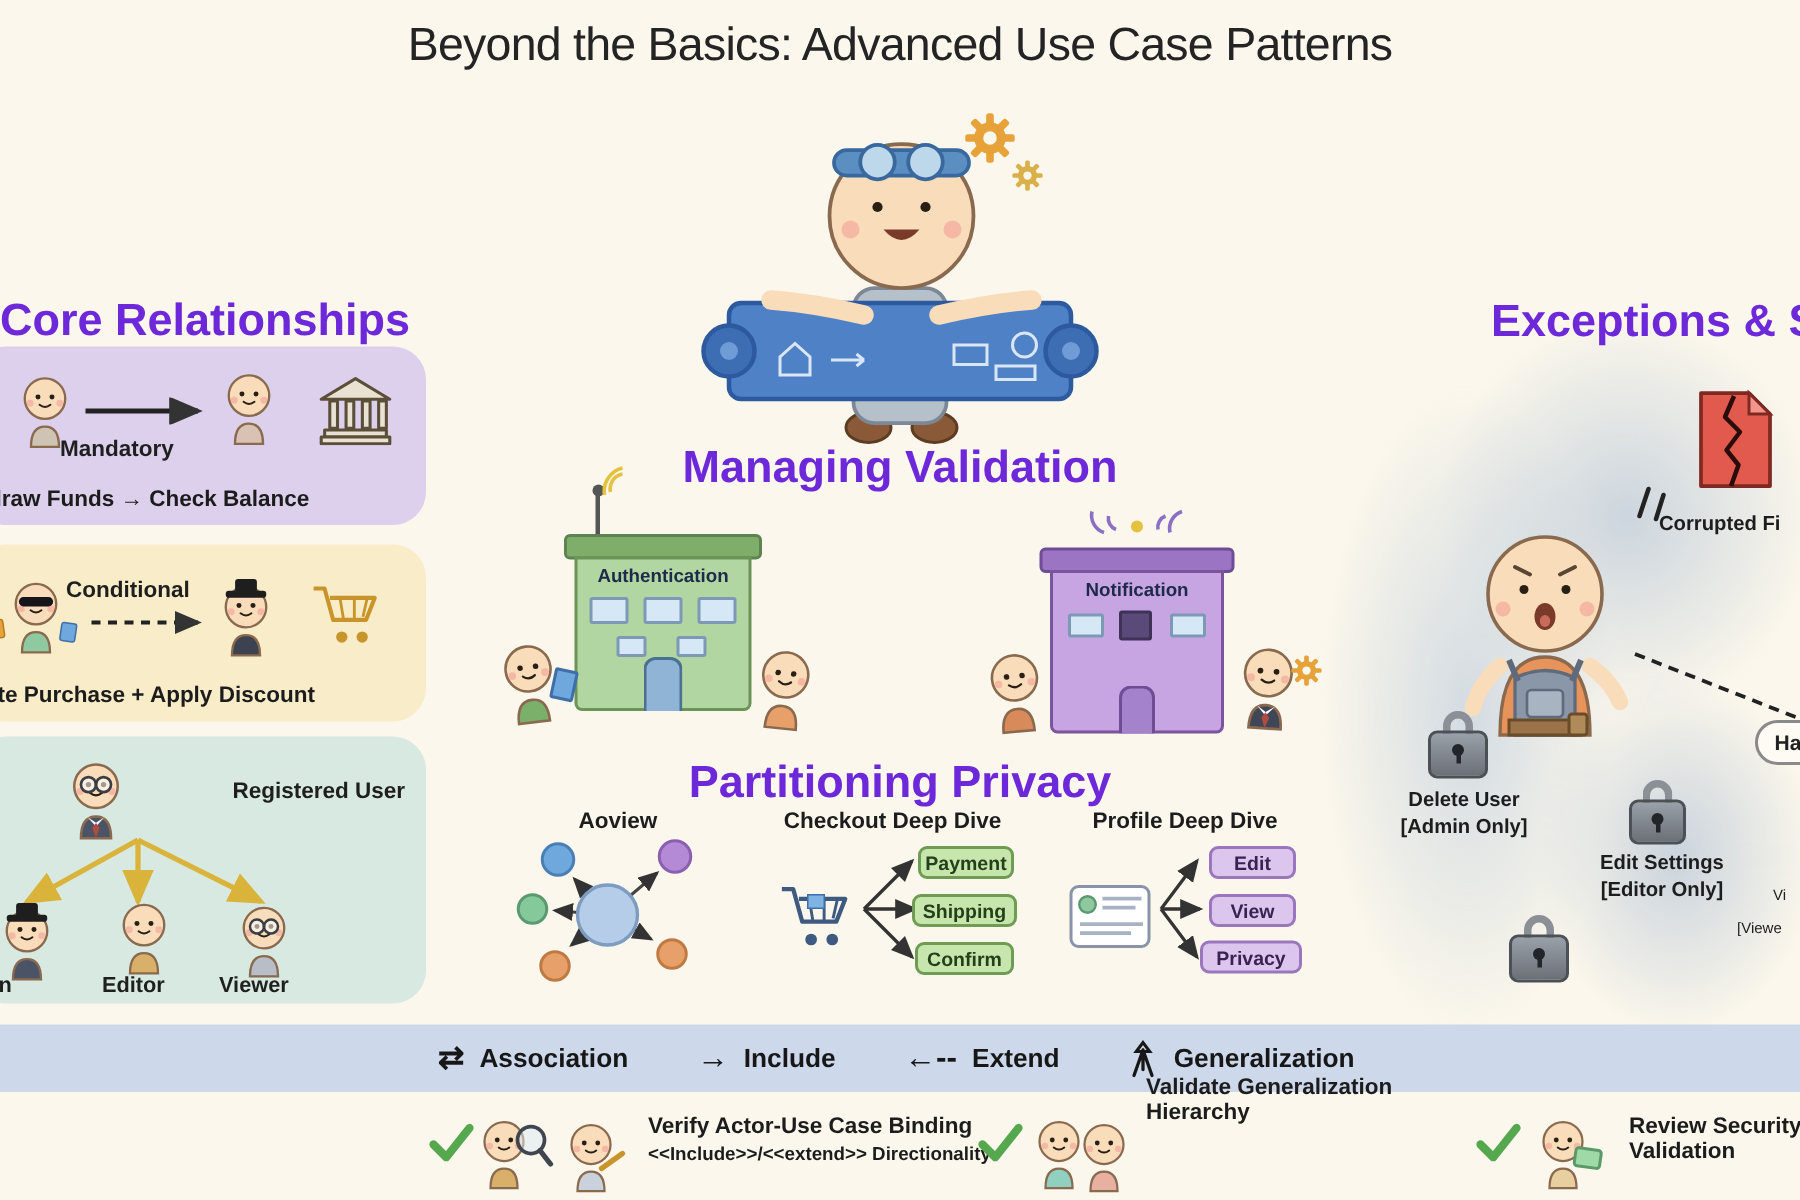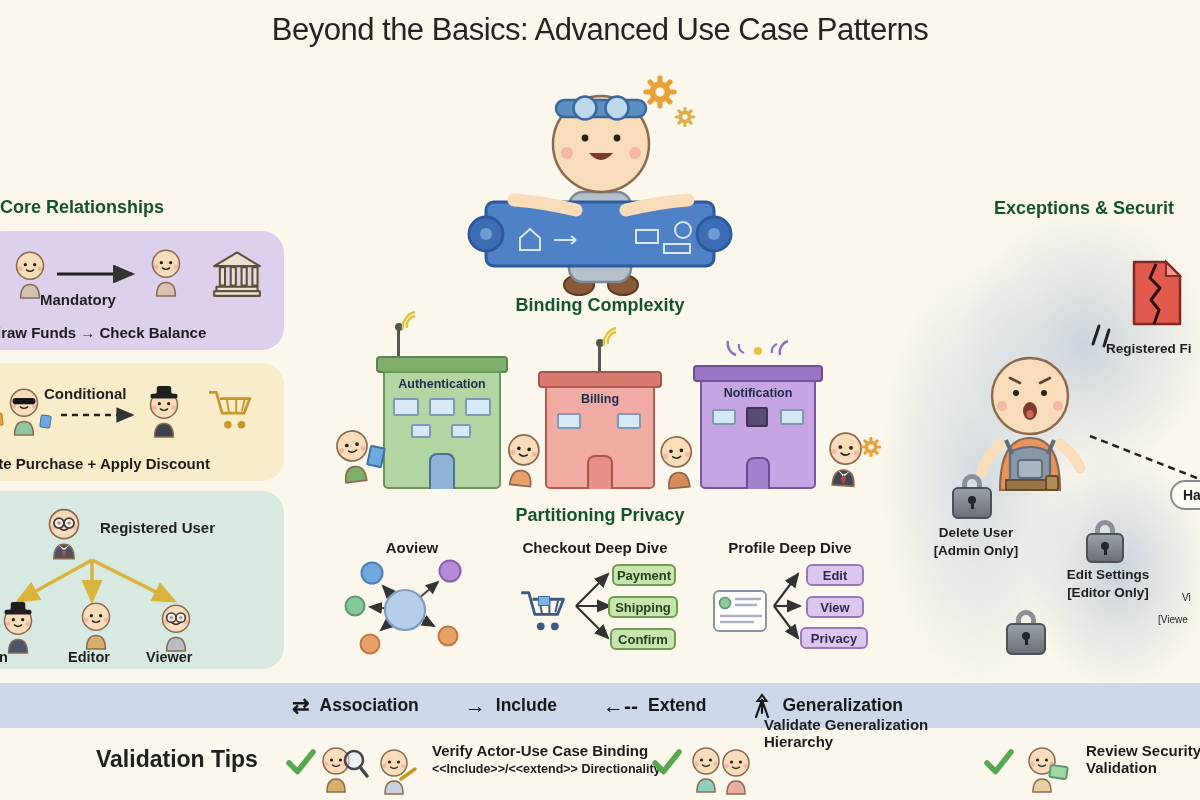--- a/index.html
+++ b/index.html
@@ -2,21 +2,21 @@
 <html><head>
 <meta charset="utf-8">
 <style>
   *{margin:0;padding:0;box-sizing:border-box}
   html,body{background:#efece2}
   .stage{position:relative;width:1200px;height:800px;margin:0 auto;overflow:hidden;
          background:#fbf7ec;font-family:"Liberation Sans",sans-serif;color:#222}
   .abs{position:absolute}
   .title{position:absolute;top:12px;left:0;width:100%;text-align:center;
          font-size:31px;font-weight:normal;color:#242424;letter-spacing:-.5px}
-  .sec-head{position:absolute;font-size:18px;font-weight:bold;color:#14532d;white-space:nowrap}
+  .sec-head{position:absolute;font-size:30px;font-weight:bold;color:#6d28d9;white-space:nowrap}
   .card{position:absolute;left:-18px;width:302px;border-radius:22px}
   .card1{top:231px;height:119px;background:#dcd0ec}
   .card2{top:363px;height:118px;background:#f8edc8}
   .card3{top:491px;height:178px;background:#d8e9e2}
   .card .lbl{position:absolute;font-size:15px;font-weight:bold;color:#1f1f1f;text-align:left}
   .card .caption{position:absolute;font-size:15px;font-weight:bold;color:#1c1c1c;white-space:nowrap}
   .chibi{position:absolute}
   .pill{position:absolute;height:22px;border-radius:6px;border:2px solid;display:flex;
         align-items:center;justify-content:center;font-size:13px;font-weight:bold}
   .pill.green{background:#c7e6ae;border-color:#6f9c53;color:#23401a}
@@ -225,21 +225,21 @@
       </svg>
     <div class="caption" style="left:8px;top:92px">ete Purchase + Apply Discount</div>
   </div>
 
   <div class="card card3">
     <svg class="chibi" style="left:58px;top:12px;width:48px;height:58px;color:#4a5466" viewBox="0 0 40 52">
       <use href="#sym-chibi"></use>
         <use href="#acc-glasses"></use>
         <use href="#acc-collar"></use>
       </svg>
-    <div class="lbl" style="left:118px;top:28px;width:170px;text-align:left">Registered User</div>
+    <div class="lbl" style="left:118px;top:28px;width:170px;text-align:right">Registered User</div>
     <svg class="abs" style="left:22px;top:64px" width="230" height="56" viewBox="0 0 230 56">
       <line x1="88" y1="5" x2="14" y2="46" stroke="#d9b33a" stroke-width="3.5" marker-end="url(#arrY)"></line>
       <line x1="88" y1="5" x2="88" y2="46" stroke="#d9b33a" stroke-width="3.5" marker-end="url(#arrY)"></line>
       <line x1="88" y1="5" x2="170" y2="46" stroke="#d9b33a" stroke-width="3.5" marker-end="url(#arrY)"></line>
     </svg>
     <svg class="chibi" style="left:14px;top:110px;width:44px;height:54px;color:#4a5466" viewBox="0 0 40 52">
       <use href="#sym-chibi"></use>
         <use href="#acc-hat"></use>
       </svg>
     <svg class="chibi" style="left:92px;top:106px;width:44px;height:54px;color:#d8b06a" viewBox="0 0 40 52">
@@ -247,50 +247,38 @@
       </svg>
     <svg class="chibi" style="left:172px;top:108px;width:44px;height:54px;color:#b8bec8" viewBox="0 0 40 52">
       <use href="#sym-chibi"></use>
         <use href="#acc-glasses"></use>
       </svg>
     <div class="lbl" style="left:0;top:158px;width:60px;font-size:14.5px">min</div>
     <div class="lbl" style="left:86px;top:158px;width:60px;font-size:14.5px">Editor</div>
     <div class="lbl" style="left:164px;top:158px;width:64px;font-size:14.5px">Viewer</div>
   </div>
 
-  <h2 class="sec-head" style="left:440px;top:295px;width:320px;text-align:center">Binding Complexity</h2>
-
-  <div class="building" style="left:383px;top:356px;width:118px;height:133px">
+  <h2 class="sec-head" style="left:440px;top:295px;width:320px;text-align:center">Managing Validation</h2>
+
+  <div class="building" style="left:383px;top:356px;width:118px;height:118px">
     <div class="antenna" style="left:14px;top:-27px;height:27px"></div>
     <svg class="abs" style="left:18px;top:-46px" width="28" height="20" viewBox="0 0 28 20">
       <path d="M6 18 a10 10 0 0 1 8 -12 M2 20 a16 16 0 0 1 12 -18" stroke="#e5c23e" stroke-width="2.4" fill="none"></path>
     </svg>
     <div class="b-roof" style="background:#7fae6b;border-color:#5d8450"></div>
     <div class="b-wall" style="background:#b2d6a2;border-color:#6a9458"></div>
     <div class="b-label">Authentication</div>
     <div class="b-win" style="left:10px;top:42px;width:26px;height:18px"></div>
     <div class="b-win" style="left:46px;top:42px;width:26px;height:18px"></div>
     <div class="b-win" style="left:82px;top:42px;width:26px;height:18px"></div>
     <div class="b-win" style="left:28px;top:68px;width:20px;height:14px"></div>
     <div class="b-win" style="left:68px;top:68px;width:20px;height:14px"></div>
     <div class="b-door" style="width:26px;height:36px;background:#8fb4d6;border-color:#4a7094"></div>
   </div>
 
-  <div class="building" style="left:545px;top:371px;width:110px;height:118px">
-    <div class="antenna" style="left:53px;top:-26px;height:26px"></div>
-    <svg class="abs" style="left:57px;top:-45px" width="28" height="20" viewBox="0 0 28 20">
-      <path d="M6 18 a10 10 0 0 1 8 -12 M2 20 a16 16 0 0 1 12 -18" stroke="#e5c23e" stroke-width="2.4" fill="none"></path>
-    </svg>
-    <div class="b-roof" style="background:#d97a6e;border-color:#a8554b"></div>
-    <div class="b-wall" style="background:#f0aba3;border-color:#b45a50"></div>
-    <div class="b-label">Billing</div>
-    <div class="b-win" style="left:12px;top:42px;width:24px;height:16px"></div>
-    <div class="b-win" style="left:72px;top:42px;width:24px;height:16px"></div>
-    <div class="b-door" style="width:26px;height:34px;background:#e89088;border-color:#a8554b"></div>
-  </div>
 
   <div class="building" style="left:700px;top:365px;width:116px;height:124px">
     <svg class="abs" style="left:10px;top:-34px" width="96" height="28" viewBox="0 0 96 28">
       <path d="M26 24 a12 12 0 0 1 -8 -14 M34 22 a8 8 0 0 1 -5 -9" stroke="#8a6fc4" stroke-width="2.4" fill="none"></path>
       <path d="M62 22 a8 8 0 0 1 5 -9 M70 24 a12 12 0 0 1 8 -14" stroke="#8a6fc4" stroke-width="2.4" fill="none"></path>
       <circle cx="48" cy="20" r="4" fill="#e5c23e"></circle>
     </svg>
     <div class="b-roof" style="background:#9b74c4;border-color:#6e4d94"></div>
     <div class="b-wall" style="background:#c6a5e2;border-color:#7a549c"></div>
     <div class="b-label">Notification</div>
@@ -375,21 +363,21 @@
         radial-gradient(closest-side at 72% 75%, rgba(162,182,208,.55), transparent)"></div>
 
   <h2 class="sec-head" style="left:994px;top:198px">Exceptions &amp; Securit</h2>
 
   <svg class="abs" style="left:1128px;top:258px" width="58" height="70" viewBox="0 0 58 70">
       <use href="#sym-file-broken"></use>
     </svg>
   <svg class="abs" style="left:1088px;top:320px" width="26" height="28" viewBox="0 0 26 28">
     <path d="M5 24 L11 6 M16 26 L21 10" stroke="#222" stroke-width="3" stroke-linecap="round"></path>
   </svg>
-  <div class="lock-cap" style="left:1106px;top:340px">Registered Fi</div>
+  <div class="lock-cap" style="left:1106px;top:340px">Corrupted Fi</div>
 
   <svg class="abs" style="left:966px;top:348px" width="128" height="148" viewBox="0 0 128 148">
     <path d="M34 96 Q20 108 16 124" stroke="#f9dcba" stroke-width="11" fill="none" stroke-linecap="round"></path>
     <path d="M94 96 Q108 106 114 120" stroke="#f9dcba" stroke-width="11" fill="none" stroke-linecap="round"></path>
     <path d="M34 142 q0 -52 30 -52 q30 0 30 52 z" fill="#e8935a" stroke="#8a6a4f" stroke-width="2.2"></path>
     <path d="M44 142 v-38 q20 -10 40 0 v38 z" fill="#8a97a8" stroke="#5f6b7c" stroke-width="2.2"></path>
     <rect x="52" y="112" width="24" height="18" rx="3" fill="#a8b4c2" stroke="#5f6b7c" stroke-width="1.8"></rect>
     <path d="M46 106 L40 92 M82 106 L88 92" stroke="#5f6b7c" stroke-width="4"></path>
     <rect x="40" y="132" width="48" height="10" fill="#9a7448" stroke="#6b4c28" stroke-width="2"></rect>
     <rect x="80" y="128" width="12" height="14" rx="2" fill="#b08a58" stroke="#6b4c28" stroke-width="2"></rect>
@@ -453,21 +441,20 @@
     </div>
     <div class="legend-item">
       <svg width="20" height="26" viewBox="0 0 20 26">
         <path d="M10 7 L4 24 M10 7 L16 24 M10 11 L10 20" stroke="#171717" stroke-width="2.2" fill="none" stroke-linecap="round"></path>
         <path d="M5.5 8 L10 2 L14.5 8 z" fill="none" stroke="#171717" stroke-width="2"></path>
       </svg>
       <span>Generalization</span>
     </div>
   </div>
 
-  <div class="val-head" style="left:96px;top:746px">Validation Tips</div>
 
   <svg class="abs" style="left:286px;top:748px" width="30" height="28" viewBox="0 0 30 28">
       <use href="#sym-check"></use>
     </svg>
   <svg class="abs" style="left:316px;top:738px" width="54" height="58" viewBox="0 0 54 58">
     <use href="#sym-chibi" x="0" y="4" width="40" height="52" style="color:#d8b06a"></use>
     <circle cx="38" cy="22" r="9" fill="rgba(220,235,245,.5)" stroke="#3f4650" stroke-width="2.5"></circle>
     <line x1="44" y1="29" x2="51" y2="38" stroke="#3f4650" stroke-width="3.5" stroke-linecap="round"></line>
   </svg>
   <svg class="abs" style="left:374px;top:744px" width="46" height="52" viewBox="0 0 46 52">

